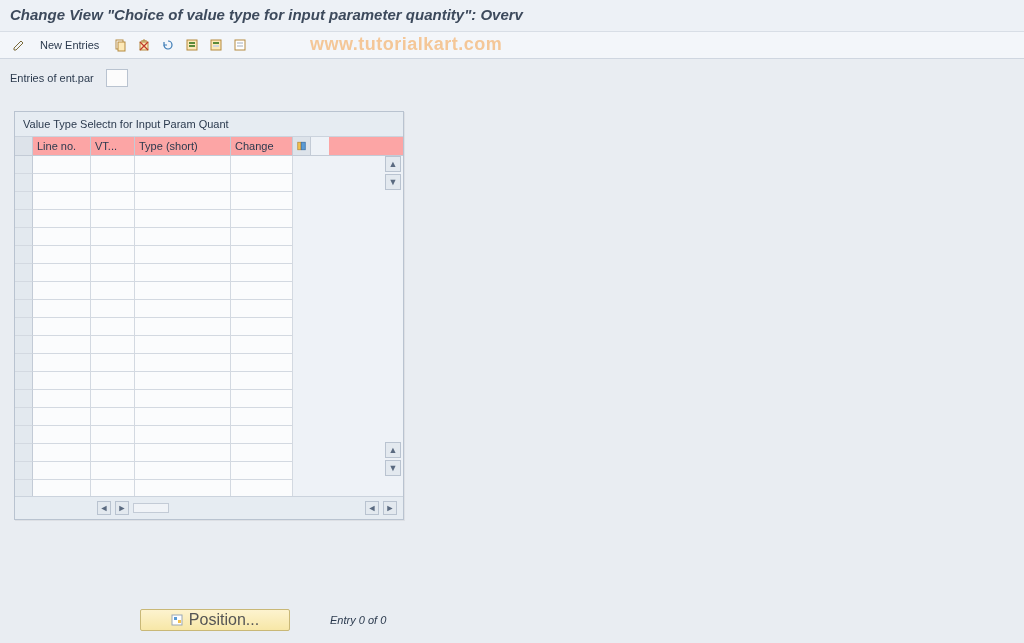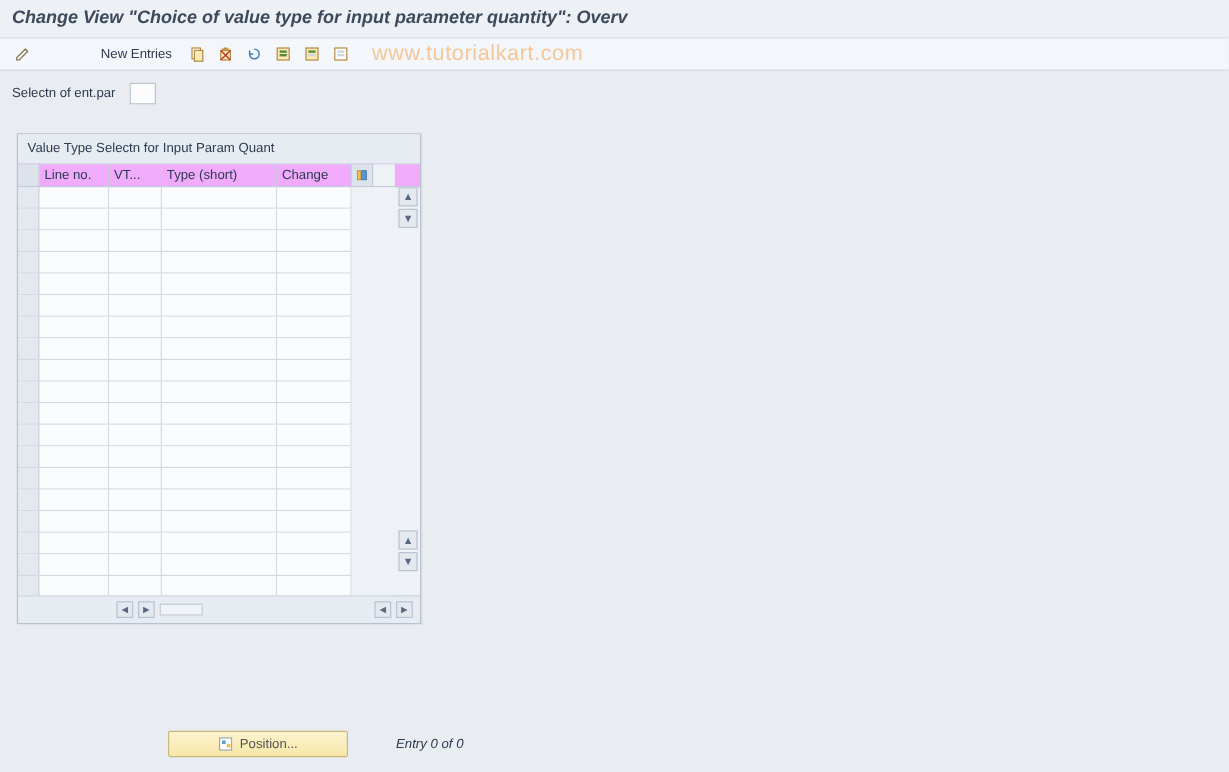--- a/index.html
+++ b/index.html
@@ -5,36 +5,36 @@
   * { box-sizing: border-box; margin: 0; padding: 0; }
   html, body { width: 1024px; height: 643px; overflow: hidden; font-family: Arial, Helvetica, sans-serif; font-size: 11px; background: #e9edf2; color: #333; }
 
   
   .title-bar { padding: 6px 10px 8px 10px; background: #edf1f6; }
   .title-bar h1 { font-size: 15px; font-weight: bold; font-style: italic; color: #3d4a5c; }
 
   
   .toolbar { display: flex; align-items: center; gap: 6px; padding: 4px 8px 4px 10px; background: #f3f6fa; border-top: 1px solid #d8dee6; border-bottom: 1px solid #cfd6e0; position: relative; }
   .toolbar .icon-btn { width: 18px; height: 18px; display: inline-flex; align-items: center; justify-content: center; border: 1px solid transparent; border-radius: 2px; cursor: pointer; }
-  .toolbar .new-entries { font-size: 11px; color: #2b3a4e; padding: 2px 6px; cursor: pointer; border-radius: 2px; margin-left: 44px; }
-  .watermark { position: absolute; left: 310px; top: 2px; font-size: 18px; font-weight: 400; color: #f5bf87; opacity: .85; pointer-events: none; letter-spacing: .5px; }
+  .toolbar .new-entries { font-size: 11px; color: #2b3a4e; padding: 2px 6px; cursor: pointer; border-radius: 2px; }
+  .watermark { position: absolute; left: 310px; top: 2px; font-size: 18px; font-weight: 700; color: #f5bf87; opacity: .85; pointer-events: none; letter-spacing: .5px; }
 
   
   .content { padding: 10px 10px 0 10px; }
   .field-row { display: flex; align-items: center; gap: 12px; margin-bottom: 24px; }
   .field-row label { color: #2b3a4e; }
   .field-row input { width: 22px; height: 18px; border: 1px solid #b9c3d0; background: #fcfcfc; }
 
   
-  .panel { width: 337px; border: 1px solid #b9c3d0; background: #eef2f7; box-shadow: 1px 1px 0 rgba(0,0,0,.05); margin-left: 4px; }
+  .panel { width: 390px; border: 1px solid #b9c3d0; background: #eef2f7; box-shadow: 1px 1px 0 rgba(0,0,0,.05); margin-left: 4px; }
   .panel-title { padding: 6px 8px; background: #e6ecf2; color: #2b3a4e; border-bottom: 1px solid #cbd3dd; }
 
   .grid-wrap { position: relative; }
   .grid-head, .grid-row { display: grid; grid-template-columns: 18px 58px 44px 96px 62px 18px 18px; }
-  .grid-head { background: #f0abfc; border-bottom: 1px solid #c3cbd6; }
+  .grid-head { background: #fca5a5; border-bottom: 1px solid #c3cbd6; }
   .gh { padding: 3px 4px; text-align: left; color: #2b3a4e; border-right: 1px solid #c3cbd6; white-space: nowrap; overflow: hidden; text-overflow: ellipsis; font-size: 11px; cursor: pointer; }
   .gh:first-child { background: #dde3ea; }
   .gh.conf { background: #dde3ea; display: flex; align-items: center; justify-content: center; }
   .gh.scroll-col { background: #eef2f7; border-right: none; }
 
   .grid-body { height: 340px; overflow: hidden; position: relative; }
   .grid-row { height: 18px; }
   .gc { border-right: 1px solid #d3d9e1; border-bottom: 1px solid #d3d9e1; background: #fbfcfd; }
   .gc.rowhdr { background: #e3e9ef; border-right: 1px solid #c3cbd6; cursor: pointer; }
   .gc.scroll-col { background: #eef2f7; border-right: none; border-bottom: none; }
@@ -43,21 +43,21 @@
   .vscroll { position: absolute; right: 2px; top: 0; bottom: 20px; width: 16px; display: flex; flex-direction: column; justify-content: space-between; }
   .vscroll .top-arrows, .vscroll .bottom-arrows { display: flex; flex-direction: column; gap: 2px; }
 
   .panel-footer { display: flex; align-items: center; justify-content: space-between; padding: 4px 6px; background: #e6ecf2; border-top: 1px solid #cbd3dd; gap: 8px; }
   .hscroll-group { display: flex; align-items: center; gap: 4px; }
   .hscroll-btn { width: 14px; height: 14px; background: #e3e9ef; border: 1px solid #b9c3d0; display: inline-flex; align-items: center; justify-content: center; font-size: 9px; color: #5a6a80; cursor: pointer; }
   .hscroll-track { width: 36px; height: 10px; background: #f0f3f7; border: 1px solid #c3cbd6; display: inline-block; }
 
   
   .footer { position: absolute; left: 10px; right: 10px; bottom: 12px; display: flex; align-items: center; gap: 40px; padding-left: 130px; }
-  .position-btn { width: 150px; height: 22px; background: linear-gradient(#fdf3cf, #f7e7a7); border: 1px solid #c9b877; color: #555; display: inline-flex; align-items: center; justify-content: center; gap: 6px; cursor: pointer; font-size: 11px; border-radius: 2px; }
+  .position-btn { width: 150px; height: 22px; background: linear-gradient(#fdf3cf, #f7e7a7); border: 1px solid #c9b877; color: #555; display: inline-flex; align-items: center; justify-content: center; gap: 6px; cursor: pointer; font-size: 16px; border-radius: 2px; }
   .position-btn .p-icon { display: inline-flex; }
   .entry-text { color: #2b3a4e; font-style: italic; }
 
   svg { display: block; }
 </style>
 </head>
 <body>
 
 <div class="title-bar">
   <h1>Change View "Choice of value type for input parameter quantity": Overv</h1>
@@ -109,21 +109,21 @@
         <rect x="2" y="2" width="10" height="10" fill="#fff" stroke="#b58a3e"></rect>
         <rect x="4" y="4" width="6" height="2" fill="#d0d6dd"></rect>
         <rect x="4" y="7" width="6" height="2" fill="#d0d6dd"></rect>
       </svg>
   </span>
   <div class="watermark">www.tutorialkart.com</div>
 </div>
 
 <div class="content">
   <div class="field-row">
-    <label>Selectn of ent.par</label>
+    <label>Entries of ent.par</label>
     <input type="text" value="" style="">
   </div>
 
   <div class="panel">
     <div class="panel-title">Value Type Selectn for Input Param Quant</div>
     <div class="grid-wrap">
       <div class="grid-head">
         <div class="gh"></div>
         <div class="gh">Line no.</div>
         <div class="gh">VT...</div>

